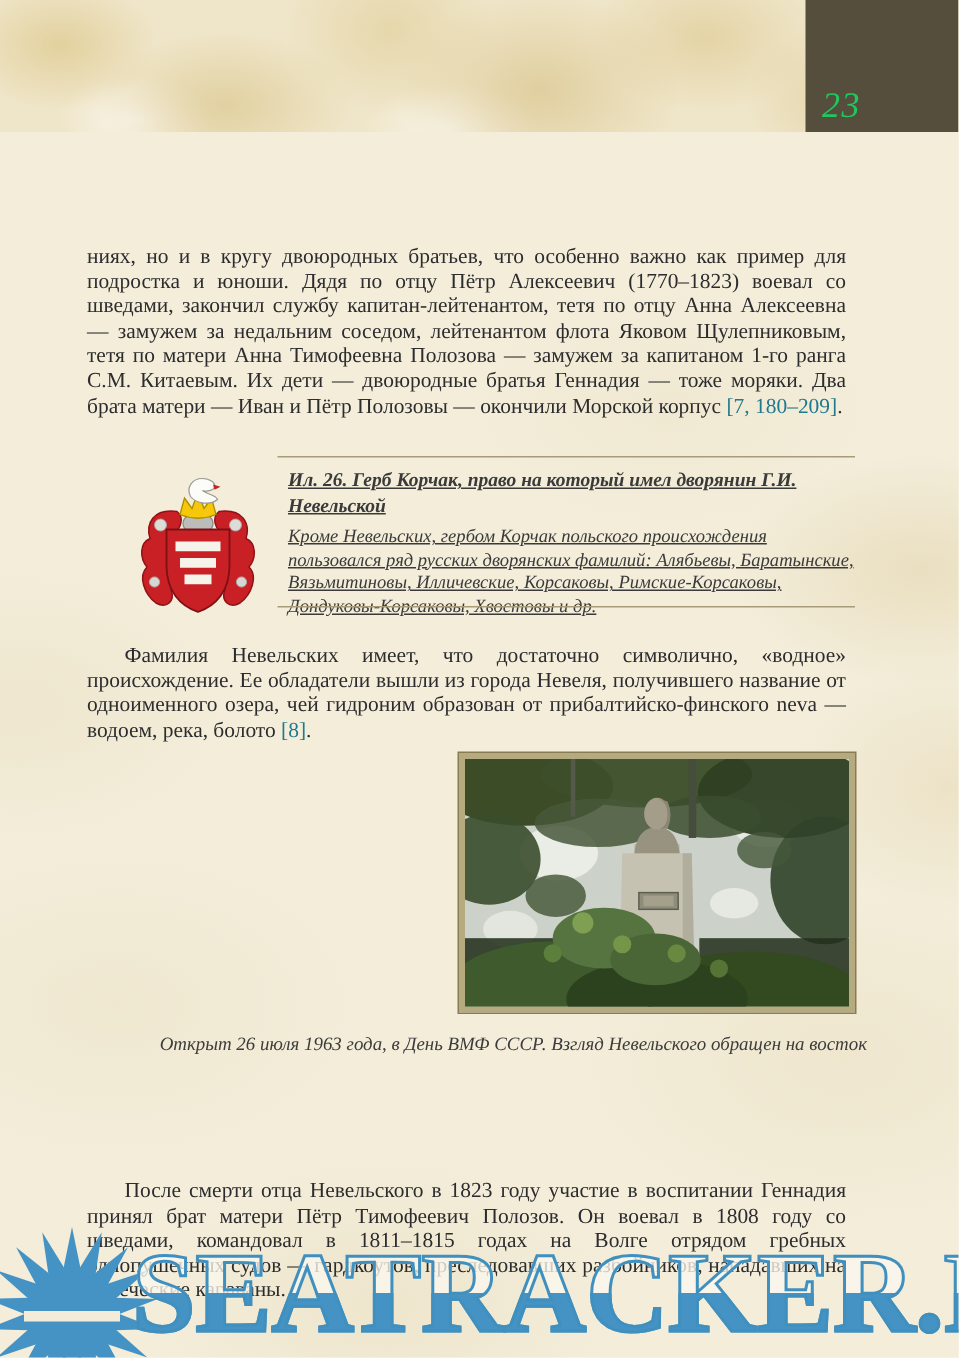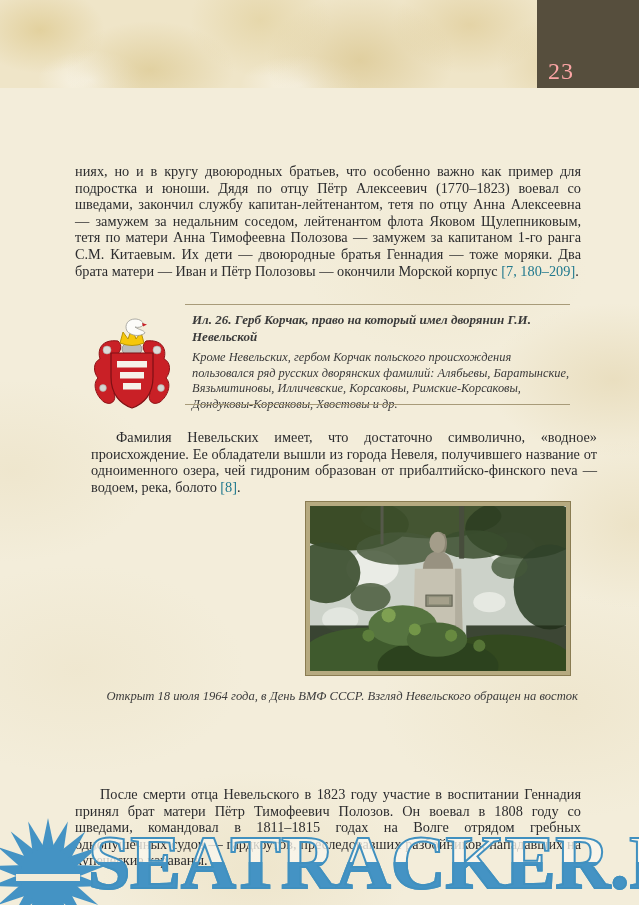--- a/index.html
+++ b/index.html
@@ -29,36 +29,36 @@
       radial-gradient(70px 40px at 90px 80px, rgba(250,247,238,.9), transparent 75%),
       radial-gradient(80px 40px at 300px 85px, rgba(250,247,238,.85), transparent 75%),
       #efe5c8;
   }
   .page-number-box{
     position:absolute;left:537px;top:0;width:102px;height:88px;
     background:#564e3d;
   }
   .page-number{
     position:absolute;left:11px;bottom:3px;
-    font-size:24px;color:#fca5a5;letter-spacing:1px;
+    font-style:italic;font-size:24px;color:#22c55e;letter-spacing:1px;
   }
   .body-text{
-    position:absolute;left:75px;width:506px;margin:0;
+    position:absolute;left:58px;width:506px;margin:0;
     font-size:14.3px;line-height:16.6px;color:#2c2c2e;
     text-align:justify;
   }
   .p1{top:163px;}
-  .p2{top:429px;text-indent:25px;margin-left:16px;}
+  .p2{top:429px;text-indent:25px;}
   .p3{top:786px;text-indent:25px;}
   .cite{color:#21798e;}
   .rule{position:absolute;left:185px;width:385px;height:1px;background:#a89b79;}
   .rule-top{top:304px;}
   .rule-bottom{top:404px;}
   .arms{position:absolute;left:88px;top:309px;width:88px;height:104px;}
-  .fig26-text{position:absolute;left:192px;top:311px;width:380px;color:#3a3a3a;}
+  .fig26-text{position:absolute;left:192px;top:311px;width:380px;color:#3a3a3a;text-decoration:underline;}
   .fig-title{font-style:italic;font-weight:bold;font-size:13px;line-height:17px;width:345px;}
   .fig-desc{font-style:italic;font-size:12.4px;line-height:15.6px;margin-top:5px;}
   .photo{
     position:absolute;left:306px;top:502px;width:264px;height:173px;box-sizing:border-box;
     border:4px solid #b6aa80;
     box-shadow:0 0 0 1px #8a7c52, inset 0 0 0 1px #6e6036;
     background:#ccd2c9;
   }
   .photo svg{display:block;width:100%;height:100%;}
   .cap27{position:absolute;left:60px;top:687px;width:518px;text-align:right;color:#3c3c3c;}
@@ -162,21 +162,21 @@
         <circle cx="78" cy="108" r="7" fill="#7fa052"></circle>
         <circle cx="104" cy="122" r="6" fill="#739648"></circle>
         <circle cx="140" cy="128" r="6" fill="#688a40"></circle>
         <circle cx="58" cy="128" r="6" fill="#5d7f3c"></circle>
         <circle cx="168" cy="138" r="6" fill="#567436"></circle>
       </g>
     </svg>
   </div>
 
   <div class="cap27">
-    <div class="s">Открыт 18 июля 1964 года, в День ВМФ СССР. Взгляд Невельского обращен на восток</div>
+    <div class="s">Открыт 26 июля 1963 года, в День ВМФ СССР. Взгляд Невельского обращен на восток</div>
   </div>
 
   <p class="body-text p3">После смерти отца Невельского в 1823 году участие в воспитании Геннадия принял брат матери Пётр Тимофеевич Полозов. Он воевал в 1808 году со шведами, командовал в 1811–1815 годах на Волге отрядом гребных однопушечных судов — гардкоутов, преследовавших разбойников, нападавших на купеческие караваны.</p>
 
   <svg class="wm-logo" viewBox="0 0 124 124" xmlns="http://www.w3.org/2000/svg">
     <g transform="translate(62,62)" fill="#4493c4">
       <g>
         <polygon points="0,-58 7,-24 -7,-24"></polygon>
         <polygon points="0,-58 7,-24 -7,-24" transform="rotate(20)"></polygon>
         <polygon points="0,-58 7,-24 -7,-24" transform="rotate(40)"></polygon>

